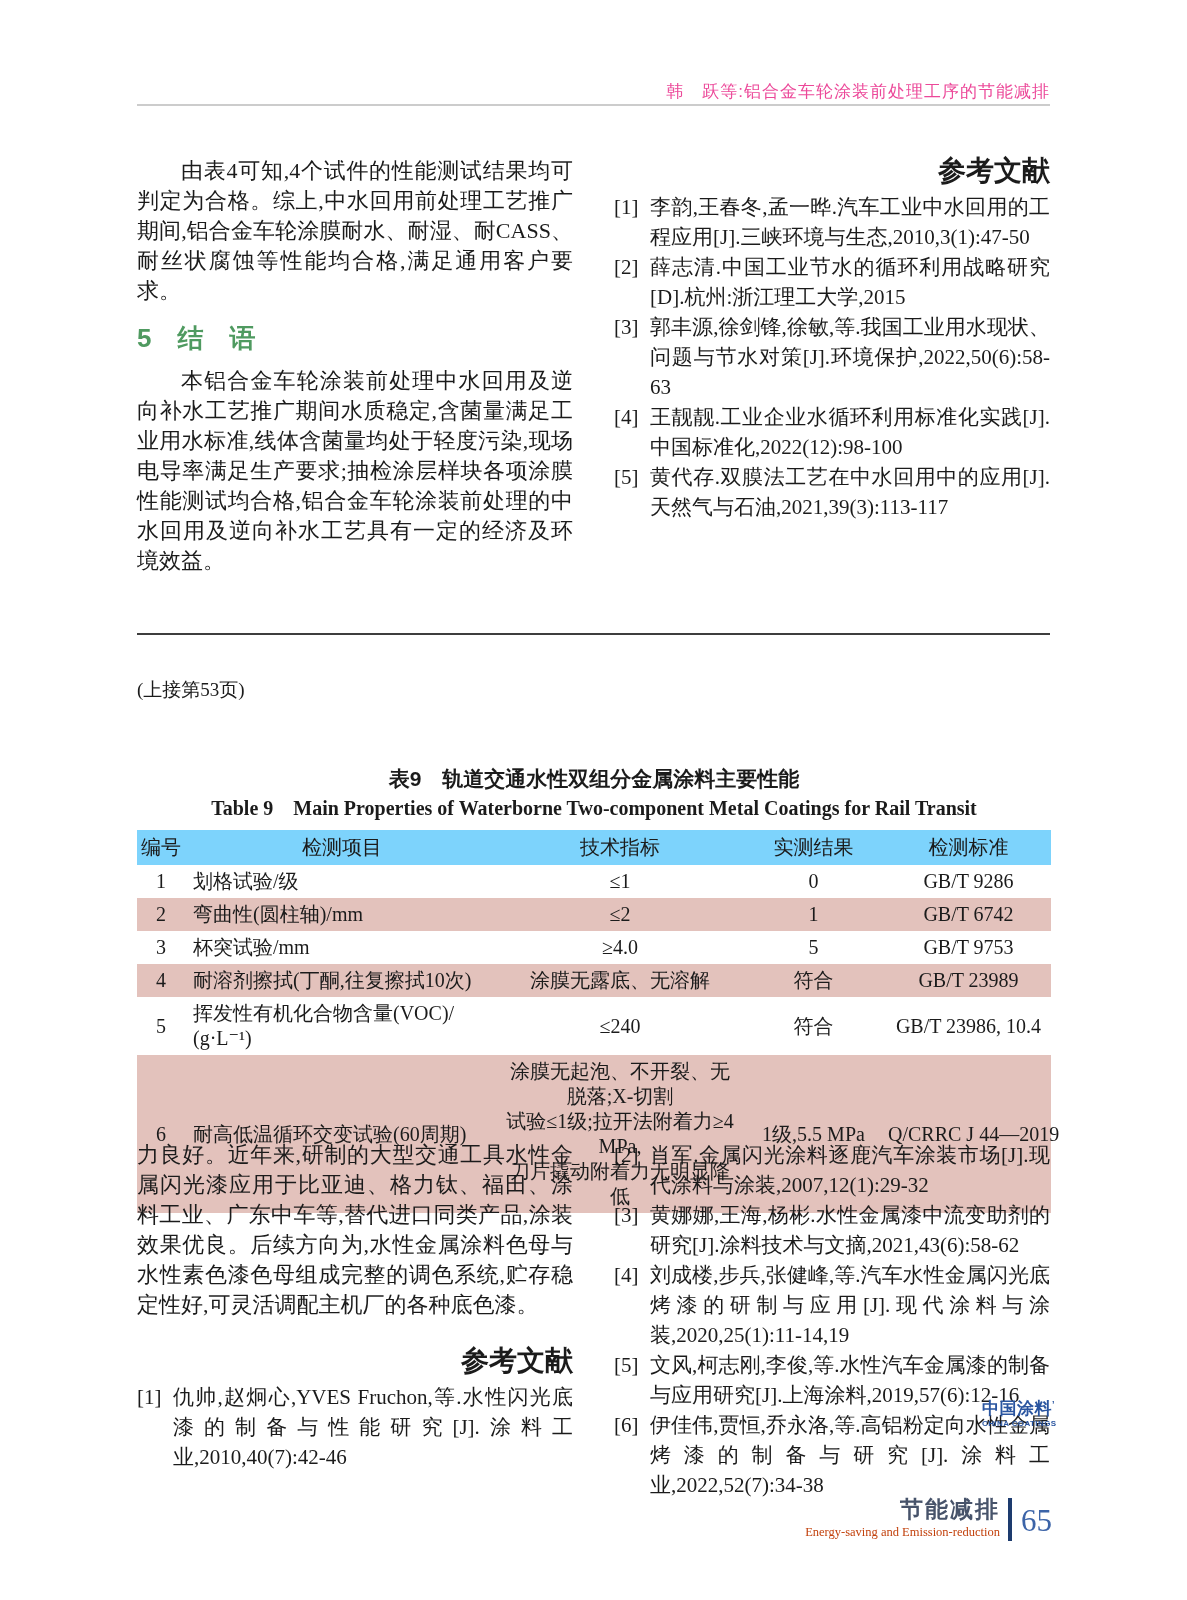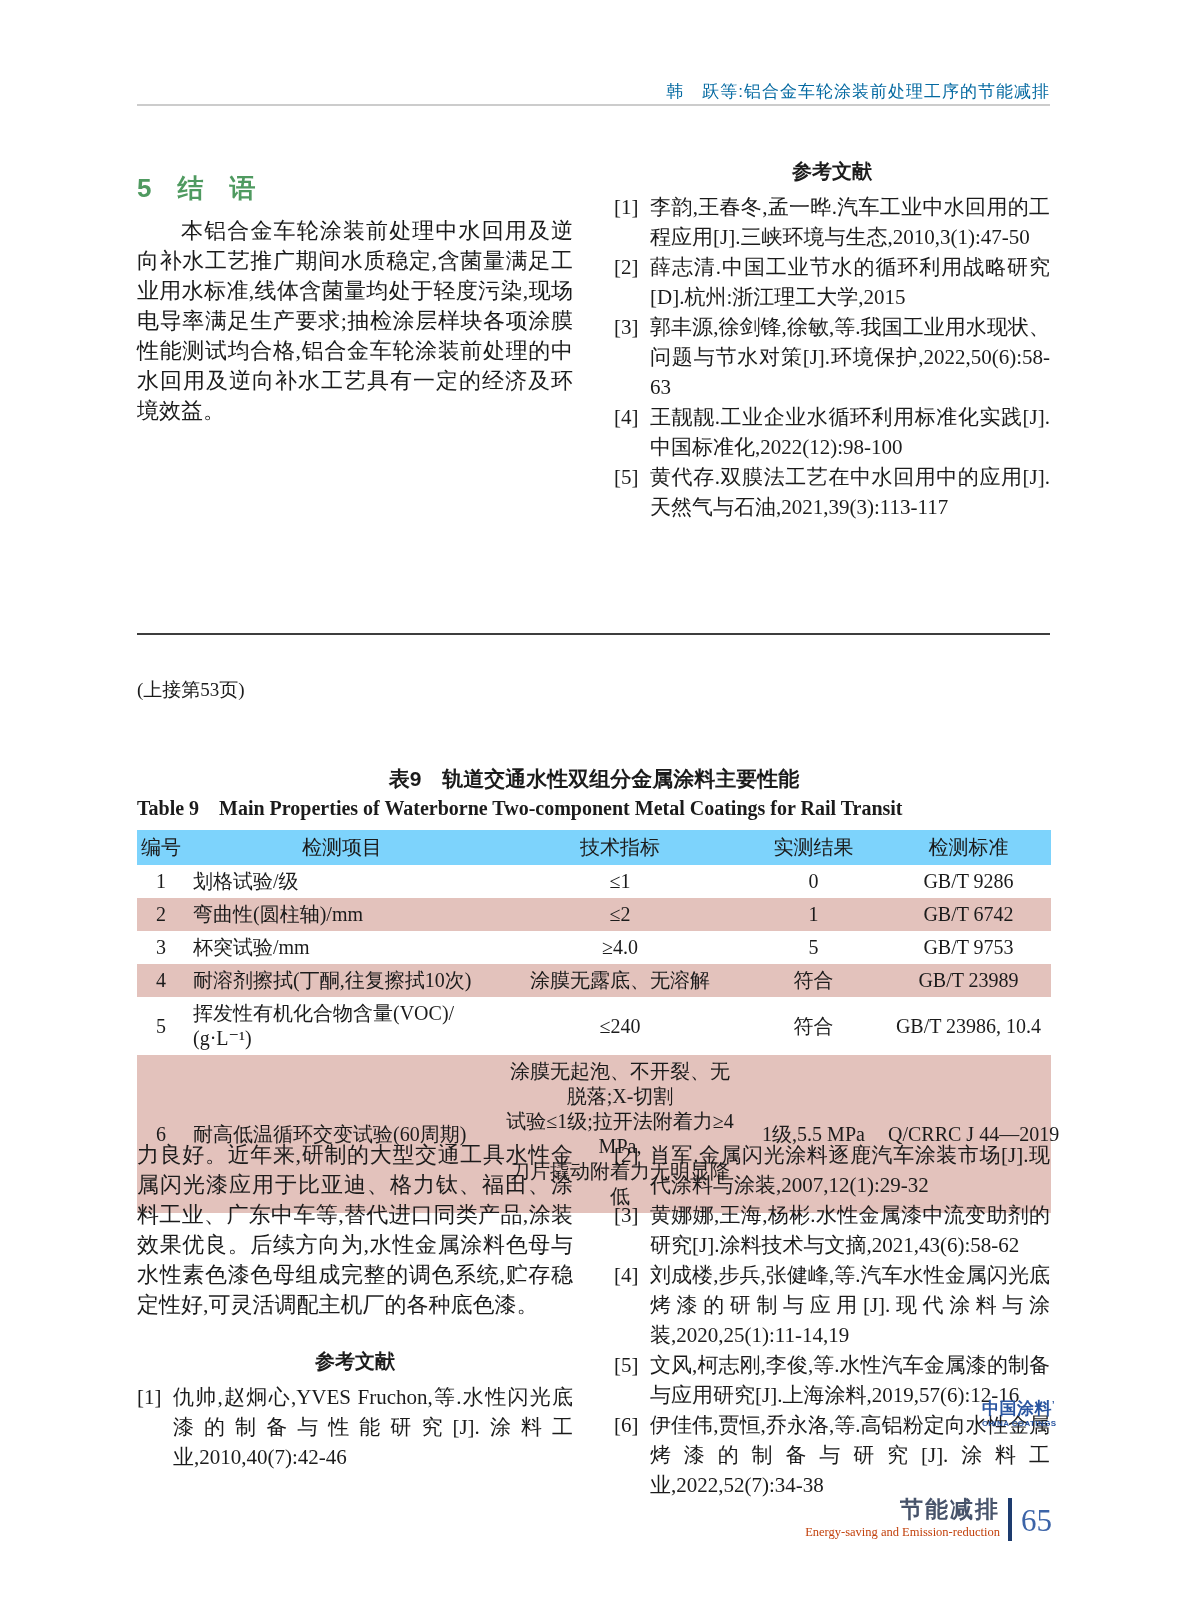--- a/index.html
+++ b/index.html
@@ -4,54 +4,54 @@
 <style>
   html,body{margin:0;padding:0;background:#ffffff;}
   .page{
     position:relative;width:1187px;height:1600px;background:#fff;overflow:hidden;
     font-family:"Liberation Serif","DejaVu Serif",serif;color:#1b1b1b;
   }
   
   .running-head{
     position:absolute;top:80px;left:137px;width:913px;text-align:right;
     font-family:Liberation Sans, sans-serif;
-    font-size:17px;color:#0369a1;letter-spacing:1px;
+    font-size:17px;color:#ec4899;letter-spacing:1px;
   }
   .head-rule{position:absolute;top:104px;left:137px;width:913px;height:2px;background:#cccccc;}
 
   
   .top-cols{position:absolute;top:156px;left:137px;width:913px;display:flex;gap:41px;}
   .col{width:436px;font-size:22px;line-height:30px;text-align:justify;}
   .para-indent{margin:0;text-indent:2em;}
   .para{margin:0;}
   .section-heading{
     font-family:"Liberation Sans","DejaVu Sans",sans-serif;
     color:#4f9a60;font-weight:bold;font-size:26px;line-height:30px;
     margin:17px 0 13px 0;
   }
   .refs-title{
-    text-align:center;font-family:"Liberation Sans","DejaVu Sans",sans-serif;
-    font-weight:bold;font-size:20px;line-height:30px;margin:0 0 6px 0;
+    text-align:right;font-family:"Liberation Sans","DejaVu Sans",sans-serif;
+    font-weight:bold;font-size:28px;line-height:30px;margin:0 0 6px 0;
   }
   .ref{display:flex;font-size:21px;line-height:30px;}
   .ref-label{flex:none;width:36px;}
   .ref-text{flex:1;text-align:justify;}
 
   
   .mid-divider{position:absolute;top:633px;left:137px;width:913px;height:2px;background:#3d3d3d;}
   .cont-note{position:absolute;top:677px;left:137px;font-size:19px;line-height:26px;}
 
   
   .table-wrap{position:absolute;top:766px;left:137px;width:914px;}
   .tbl-title-cn{
     text-align:center;font-family:"Liberation Sans","DejaVu Sans",sans-serif;
     font-weight:bold;font-size:21px;line-height:26px;
   }
   .tbl-title-en{
-    font-weight:bold;font-size:20px;line-height:26px;margin-top:3px;
+    text-align:center;font-weight:bold;font-size:20px;line-height:26px;margin-top:3px;
   }
   table.t9{width:914px;border-collapse:collapse;margin-top:9px;table-layout:fixed;}
   table.t9 th{
     background:#7dd3fc;font-family:"Liberation Sans","DejaVu Sans",sans-serif;
     font-weight:normal;font-size:20px;height:35px;vertical-align:middle;text-align:center;padding:0;
   }
   table.t9 td{
     font-size:20px;line-height:25px;text-align:center;vertical-align:middle;
     padding:4px 2px;white-space:pre-line;
   }
@@ -86,20 +86,21 @@
 </head>
 <body>
 
 <div class="page">
 
   <div class="running-head">韩　跃等:铝合金车轮涂装前处理工序的节能减排</div>
   <div class="head-rule"></div>
 
   <div class="top-cols">
     <div class="col">
+      <p class="para-indent">由表4可知,4个试件的性能测试结果均可判定为合格。综上,中水回用前处理工艺推广期间,铝合金车轮涂膜耐水、耐湿、耐CASS、耐丝状腐蚀等性能均合格,满足通用客户要求。</p>
       <div class="section-heading">5　结　语</div>
       <p class="para-indent">本铝合金车轮涂装前处理中水回用及逆向补水工艺推广期间水质稳定,含菌量满足工业用水标准,线体含菌量均处于轻度污染,现场电导率满足生产要求;抽检涂层样块各项涂膜性能测试均合格,铝合金车轮涂装前处理的中水回用及逆向补水工艺具有一定的经济及环境效益。</p>
     </div>
     <div class="col">
       <div class="refs-title">参考文献</div>
       <div class="ref">
         <span class="ref-label">[1]</span>
         <span class="ref-text">李韵,王春冬,孟一晔.汽车工业中水回用的工程应用[J].三峡环境与生态,2010,3(1):47-50</span>
       </div>
       <div class="ref">

